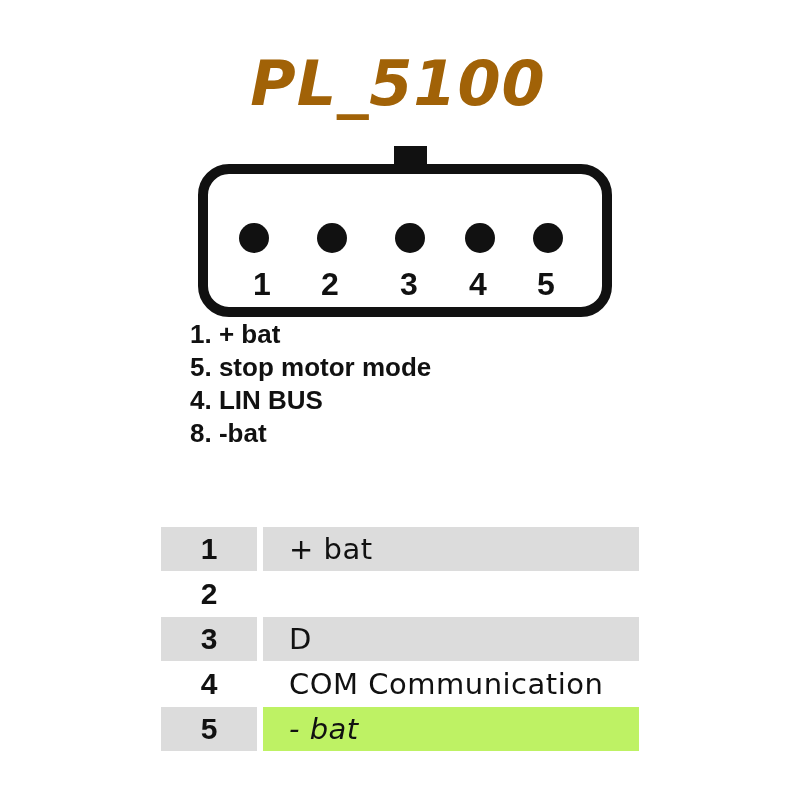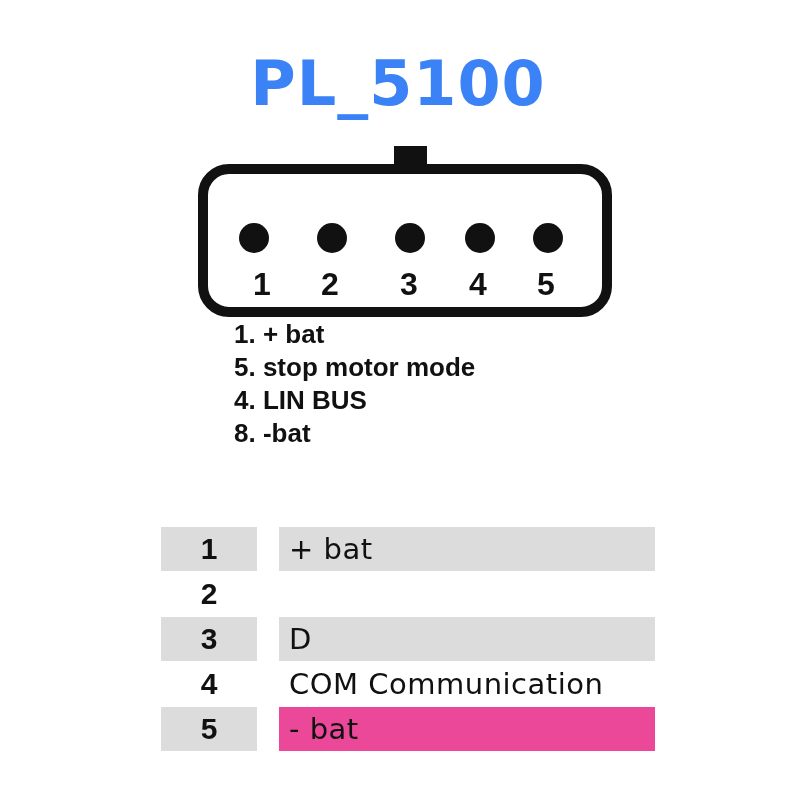--- a/index.html
+++ b/index.html
@@ -41,21 +41,20 @@
       padding: 0;
       list-style: none;
     }
     .legend li {
       font-family: "Liberation Sans", sans-serif;
       font-weight: bold;
       font-size: 26px;
       line-height: 33px;
       color: #111111;
       white-space: nowrap;
-      margin-left: 44px;
     }
     .pin-table {
       position: absolute;
       left: 161px;
       top: 527px;
       width: 478px;
       border-collapse: separate;
       border-spacing: 0;
     }
     .pin-row {
@@ -77,38 +76,37 @@
       font-size: 30px;
       color: #111111;
     }
     .pin-row .label {
       position: absolute;
       left: 102px;
       top: 0;
       width: 376px;
       height: 44px;
       line-height: 44px;
-      padding-left: 10px;
+      padding-left: 26px;
       box-sizing: border-box;
       font-family: "DejaVu Sans", sans-serif;
       font-size: 29px;
       letter-spacing: 0.5px;
       color: #111111;
       white-space: nowrap;
-      margin-left: 16px;
     }
     .pin-row.shaded .num,
     .pin-row.shaded .label {
       background: #dcdcdc;
     }
   </style>
 </head>
 <body>
 
-<div class="title" style="color: #3b82f6;">PL_5100</div>
+<div class="title" style="color: #a16207; font-style: italic;">PL_5100</div>
 
 <svg class="connector" viewBox="0 0 800 340" width="800" height="340">
 
   <rect x="394" y="146" width="33" height="22" fill="#111111"></rect>
 
   <rect x="203" y="169" width="404" height="143" rx="26" ry="26" fill="none" stroke="#111111" stroke-width="10"></rect>
 
   <circle cx="254" cy="238" r="15" fill="#111111"></circle>
   <circle cx="332" cy="238" r="15" fill="#111111"></circle>
   <circle cx="410" cy="238" r="15" fill="#111111"></circle>
@@ -140,15 +138,15 @@
   <div class="pin-row shaded" style="top:90px;">
     <div class="num" style="background: rgb(220, 220, 220);">3</div>
     <div class="label" style="background: rgb(220, 220, 220);">D</div>
   </div>
   <div class="pin-row" style="top:135px;">
     <div class="num">4</div>
     <div class="label">COM Communication</div>
   </div>
   <div class="pin-row shaded" style="top:180px;">
     <div class="num" style="background: rgb(220, 220, 220);">5</div>
-    <div class="label" style="background: #ec4899;">- bat</div>
+    <div class="label" style="background: #bef264; font-style: italic;">- bat</div>
   </div>
 </div>
 
 </body></html>

